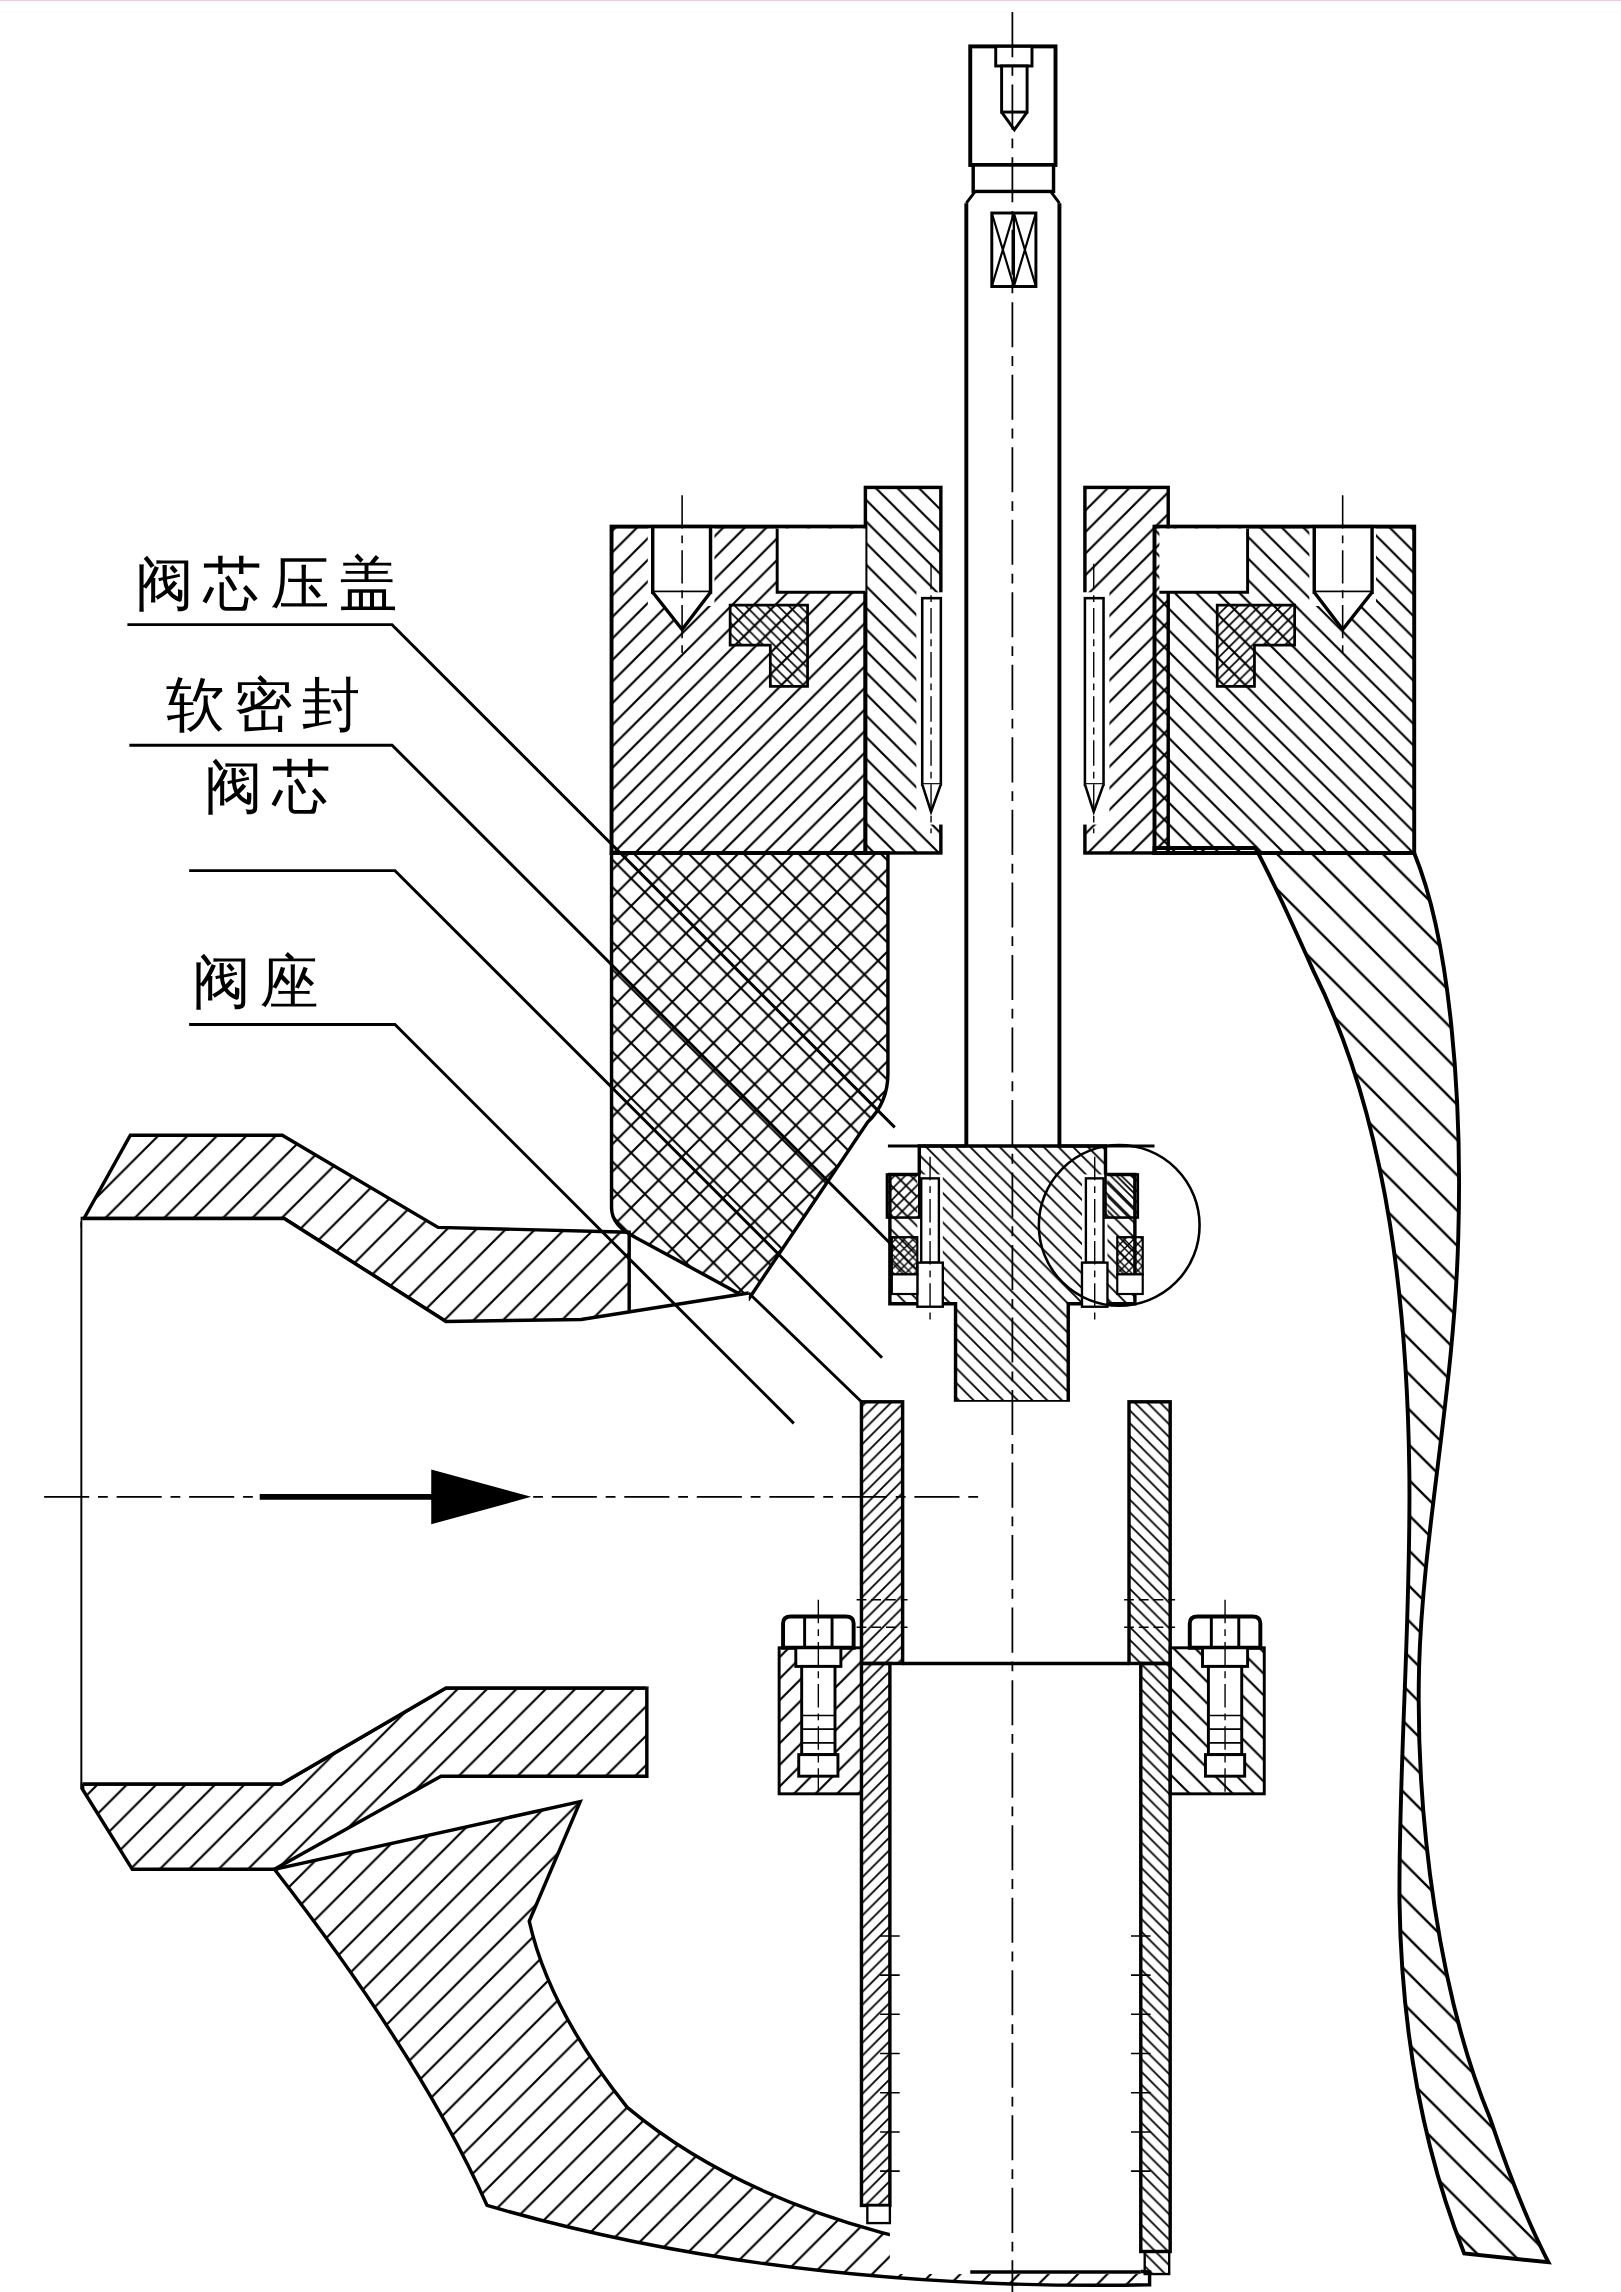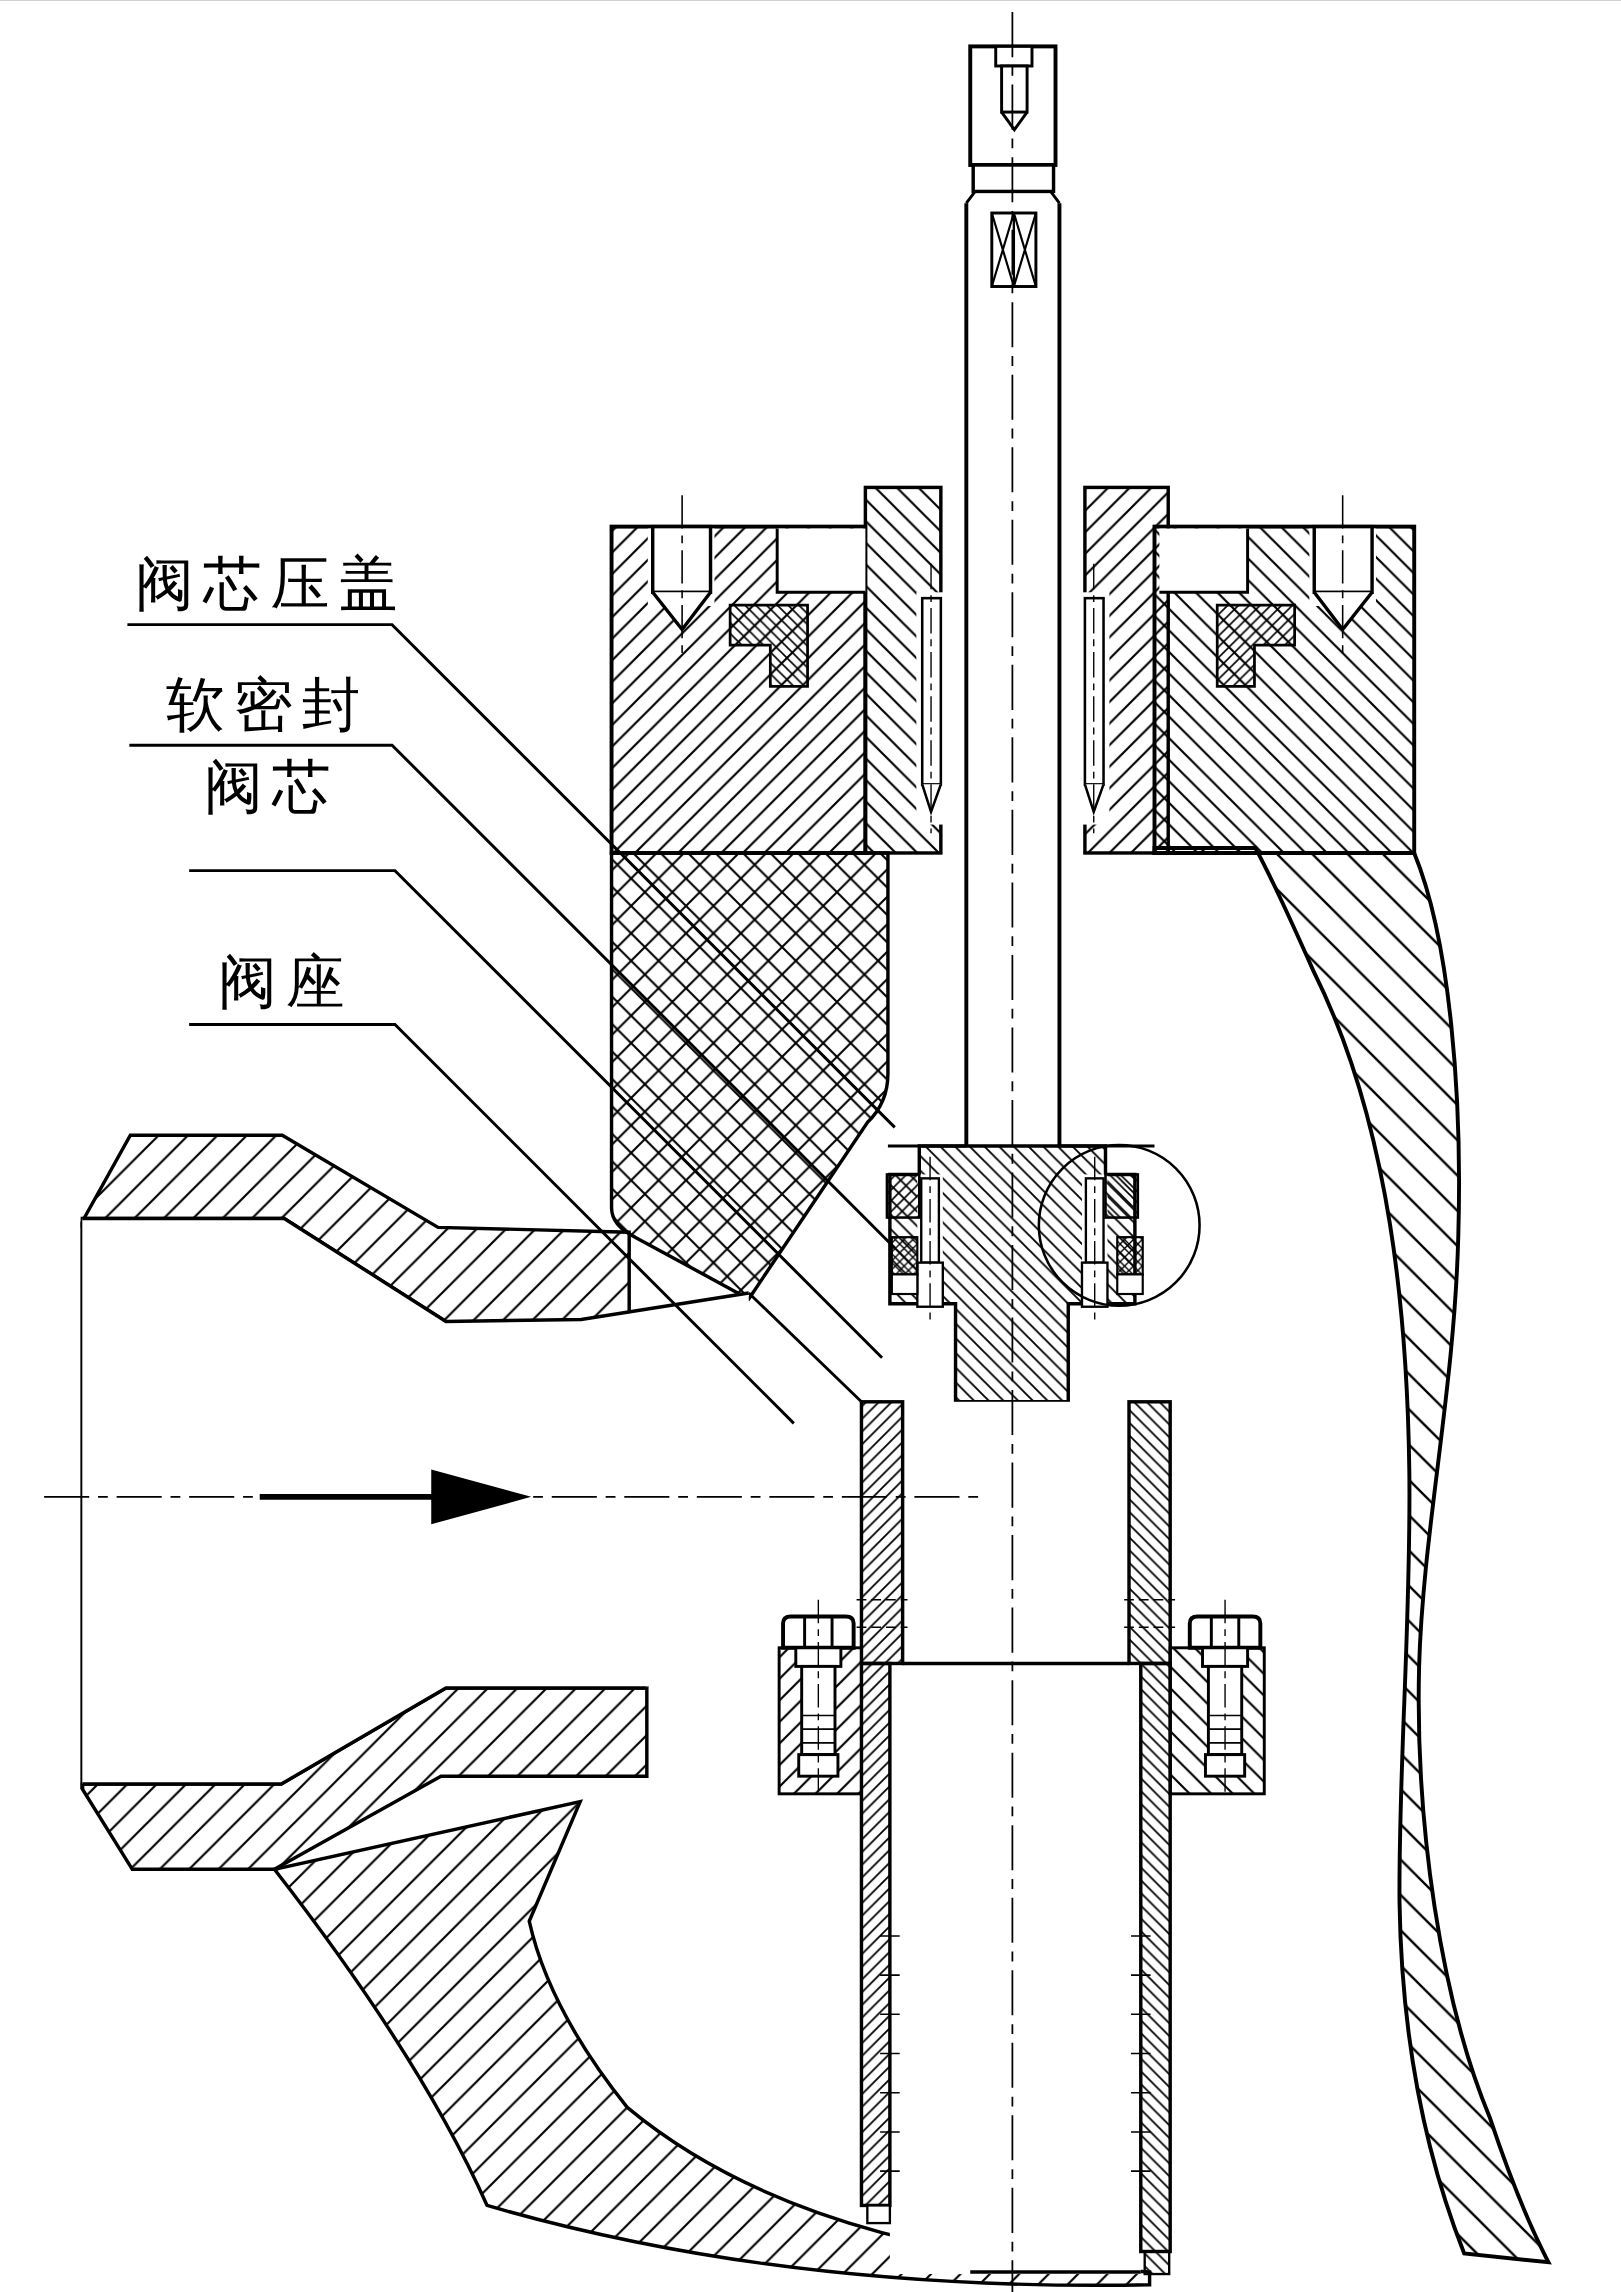--- a/index.html
+++ b/index.html
@@ -1,16 +1,16 @@
 <!DOCTYPE html>
 <html><head>
 <meta charset="utf-8">
 <style>
   html,body{margin:0;padding:0;background:#fff;}
-  .stage{position:relative;width:1621px;height:2293px;background:#737373;overflow:hidden;
+  .stage{position:relative;width:1621px;height:2293px;background:#ec4899;overflow:hidden;
          font-family:"Liberation Serif","DejaVu Serif",serif;}
   .stage svg{position:absolute;left:0;top:0;}
   .lbl{position:absolute;font-size:59px;letter-spacing:8.8px;color:#000;line-height:1;
        white-space:nowrap;font-family:"Liberation Serif","DejaVu Serif",serif;}
 </style>
 </head>
 <body>
 
 <div class="stage">
 <svg width="1621" height="2293" viewBox="0 0 1654 2339" xmlns="http://www.w3.org/2000/svg">
@@ -217,15 +217,15 @@
     <path d="M130,637 L400,637 L913,1150"></path>
     <path d="M132,760 L400,760 L913,1273"></path>
     <path d="M193,888 L403,888 L900,1385"></path>
     <path d="M193,1045 L403,1045 L810,1452"></path>
   </g>
 </svg>
 
 <div class="lbl" style="left:135px;top:555px">阀芯压盖</div>
 <div class="lbl" style="left:166px;top:676px">软密封</div>
 <div class="lbl" style="left:204px;top:758px">阀芯</div>
-<div class="lbl" style="left:218px;top:953px">阀座</div>
+<div class="lbl" style="left:192px;top:953px">阀座</div>
 </div>
 
 
 </body></html>

